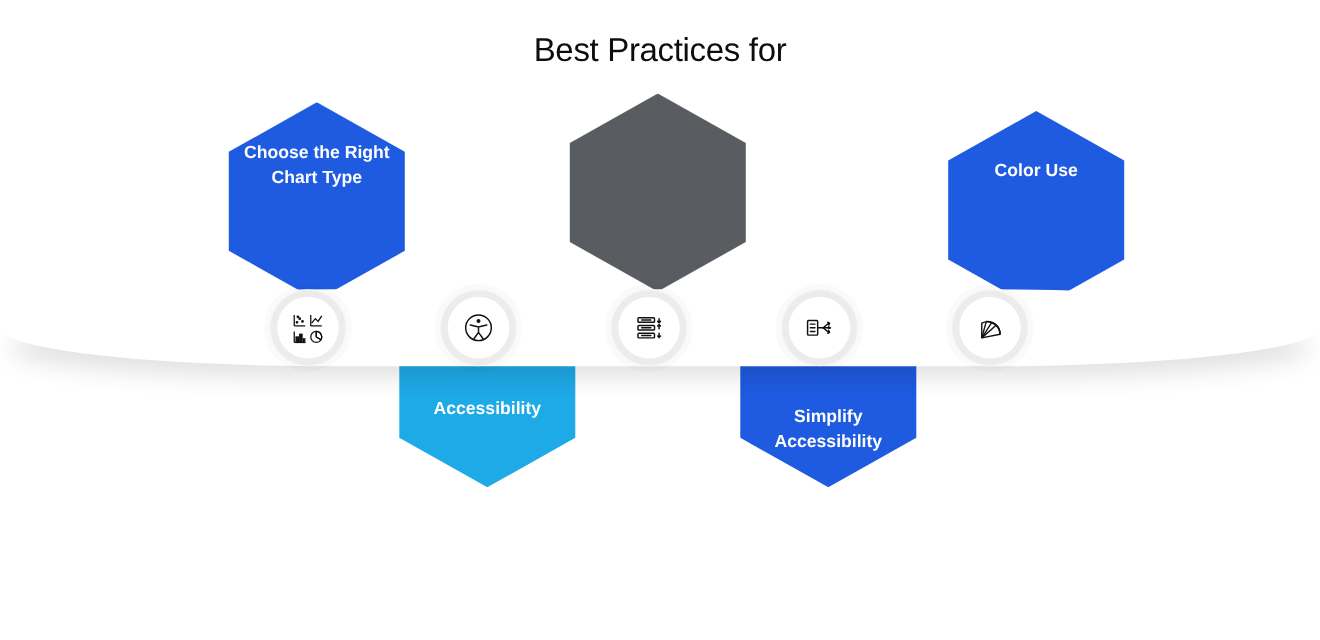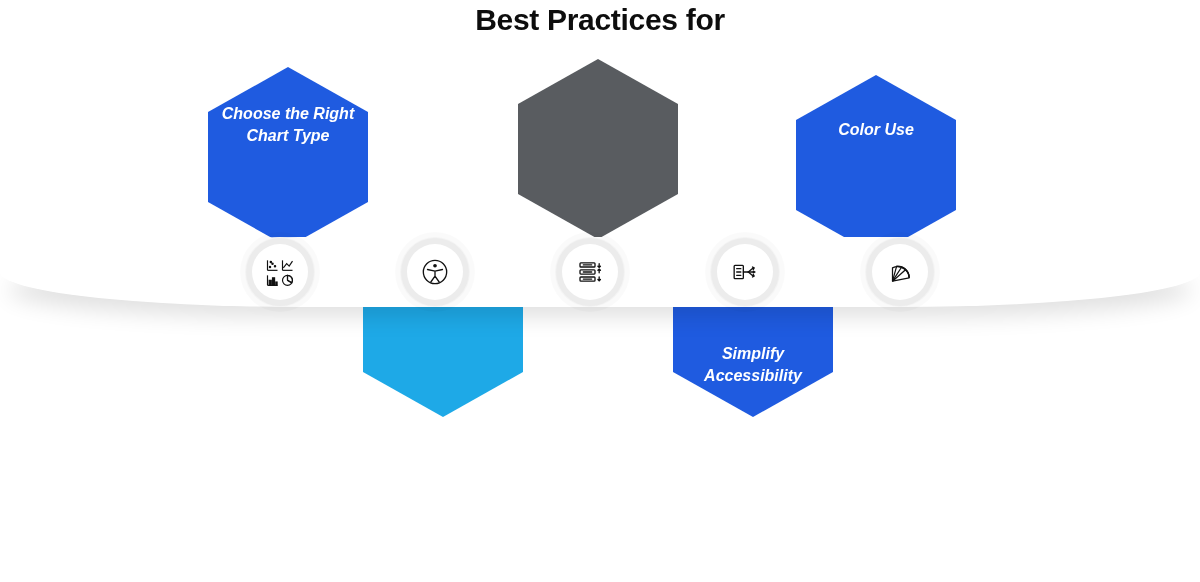--- a/index.html
+++ b/index.html
@@ -7,23 +7,24 @@
     width: 1200px;
     height: 582px;
     background: #ffffff;
     font-family: -apple-system, BlinkMacSystemFont, 'Segoe UI', Arial, sans-serif;
     overflow: hidden;
     position: relative;
   }
   .title {
     text-align: center;
     font-size: 30px;
-    font-weight: 700;
+    font-weight: 400;
     color: #0d0d0d;
     line-height: 1.3;
+    padding-top: 26px;
     letter-spacing: -0.3px;
   }
   .diagram {
     position: relative;
     width: 100%;
     height: 480px;
     margin-top: 8px;
   }
   .band {
     position: absolute;
@@ -33,21 +34,20 @@
     background: #ffffff;
     border-radius: 50% / 100%;
     box-shadow: 0 18px 22px -8px rgba(0,0,0,0.12);
     z-index: 50;
   }
   .hex {
     position: absolute;
     width: 176px;
     height: 180px;
     z-index: 10;
-    font-style: italic;
   }
   .hex svg.hex-shape { position:absolute; inset:0; width:100%; height:100%; }
   .hex .label {
     position: absolute;
     left: 0; right: 0;
     text-align: center;
     color: #fff;
     font-weight: 600;
     font-size: 16px;
     line-height: 1.35;
@@ -73,21 +73,21 @@
     justify-content:center;
     z-index: 80;
   }
   .icon-circle svg { width: 30px; height: 30px; }
 
   
   .hex1 { left: 200px; top: 20px; }
   .hex2 { left: 355px; top: 190px; }
   .hex3 { left: 510px; top: 12px; }
   .hex4 { left: 665px; top: 190px; }
-  .hex5 { left: 788px; top: 28px; }
+  .hex5 { left: 854px; top: 28px; }
 
   .circ1 { left: 252px; top: 197px; }
   .circ2 { left: 407px; top: 197px; }
   .circ3 { left: 562px; top: 197px; }
   .circ4 { left: 717px; top: 197px; }
   .circ5 { left: 872px; top: 197px; }
 </style>
 </head>
 <body>
 
@@ -102,20 +102,21 @@
     <svg class="hex-shape" viewBox="0 0 160 180">
       <polygon points="80,0 160,45 160,135 80,180 0,135 0,45" fill="#1f5be0"></polygon>
     </svg>
     <div class="label">Choose the Right Chart Type</div>
   </div>
 
   <div class="hex bottom hex2">
     <svg class="hex-shape" viewBox="0 0 160 180">
       <polygon points="80,0 160,45 160,135 80,180 0,135 0,45" fill="#1ea9e7"></polygon>
     </svg>
+    <div class="label">Accessibility</div>
   </div>
 
   <div class="hex top hex3">
     <svg class="hex-shape" viewBox="0 0 160 180">
       <polygon points="80,0 160,45 160,135 80,180 0,135 0,45" fill="#595c60"></polygon>
     </svg>
   </div>
 
   <div class="hex bottom big hex4">
     <svg class="hex-shape" viewBox="0 0 160 180">

